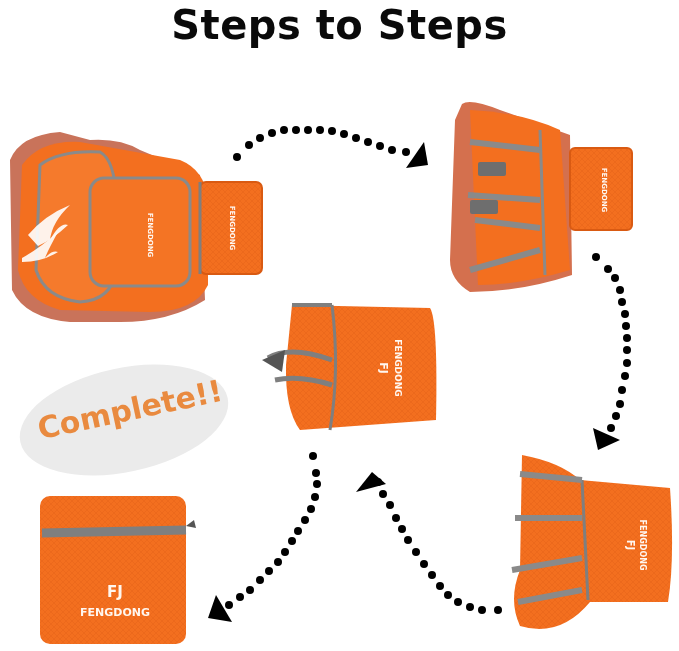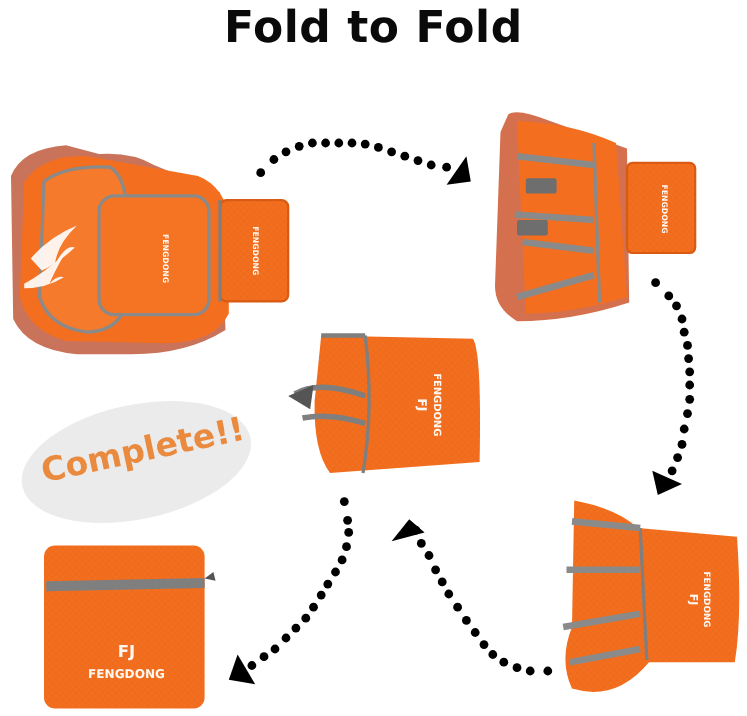--- a/index.html
+++ b/index.html
@@ -13,21 +13,21 @@
             background:#ebebeb; border-radius:50%;
             transform:rotate(-12deg); }
   .complete-text { position:absolute; left:30px; top:392px; width:200px; text-align:center;
             font-size:30px; font-weight:bold; color:#e98a3f; transform:rotate(-12deg);
             font-family:"DejaVu Sans", sans-serif; }
   .logo-text { font-family:"DejaVu Sans", sans-serif; font-weight:bold; fill:#fff7f0; }
 </style>
 </head>
 <body>
 
-<div class="title">Fold to Fold</div>
+<div class="title">Steps to Steps</div>
 
 <svg class="stage" width="679" height="651" viewBox="0 0 679 651">
   <defs>
     <pattern id="rip" width="6" height="6" patternUnits="userSpaceOnUse">
       <rect width="6" height="6" fill="#f36f1f"></rect>
       <path d="M0 3 L3 0 L6 3 L3 6Z" fill="none" stroke="#e8651a" stroke-width="0.6"></path>
     </pattern>
   </defs>
 
   <g>

